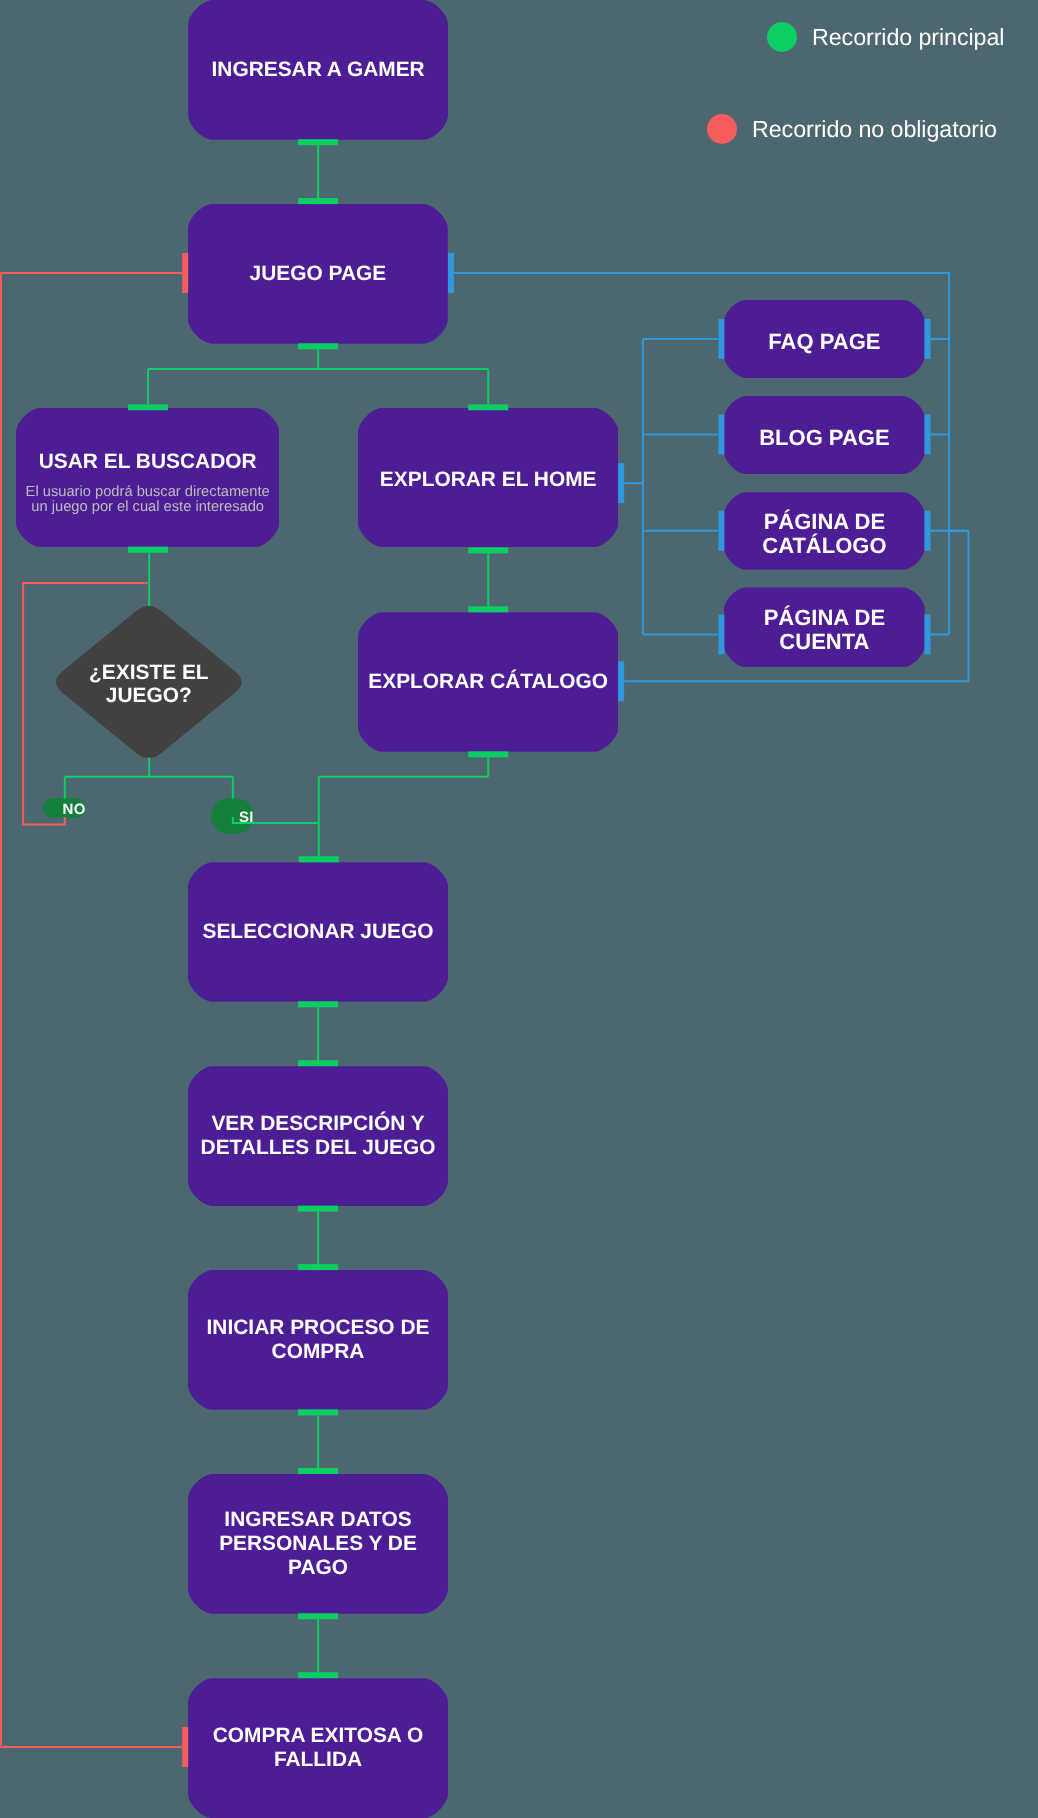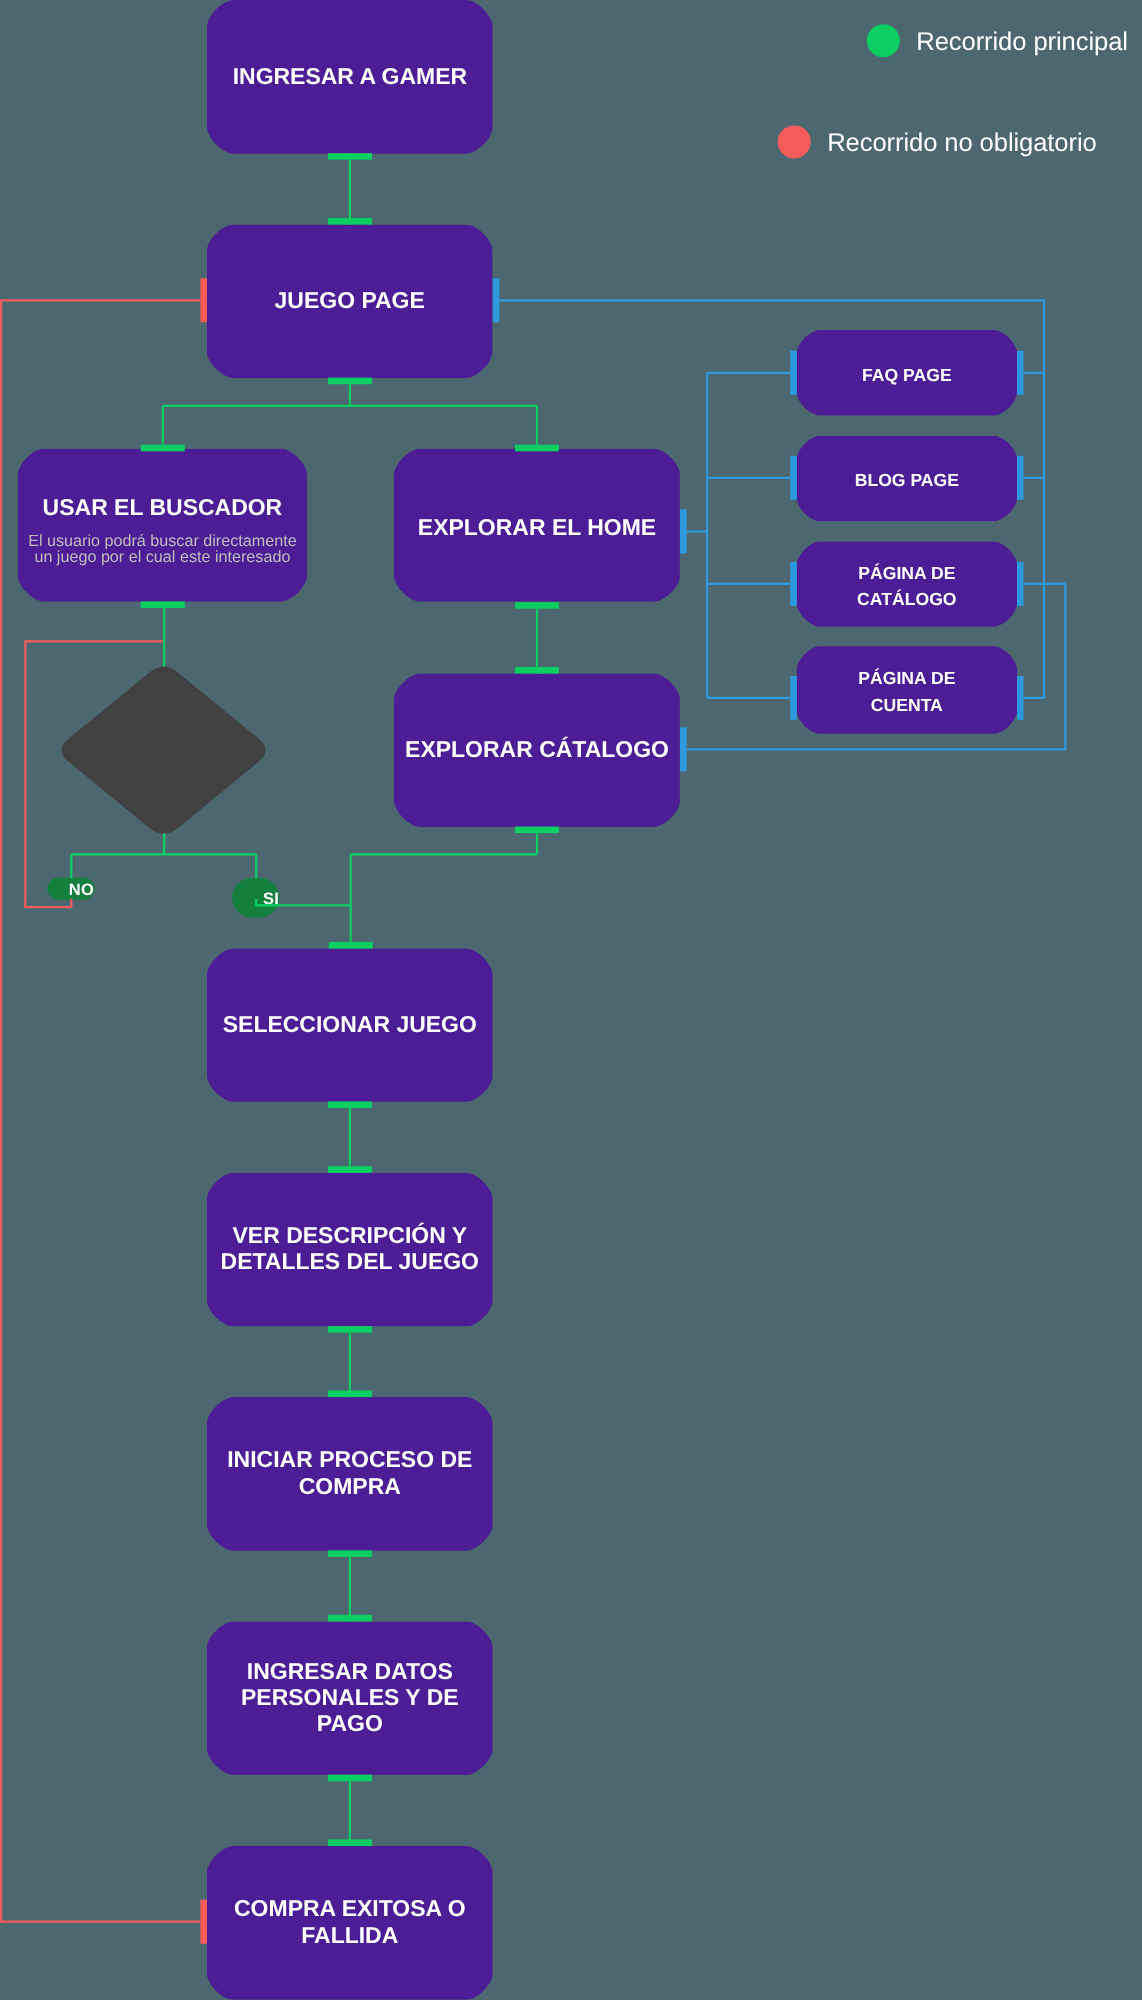--- a/index.html
+++ b/index.html
@@ -6,21 +6,21 @@
   html,body{margin:0;padding:0;background:#4c6770;-webkit-font-smoothing:antialiased;text-rendering:geometricPrecision;}
   *{-webkit-font-smoothing:antialiased;}
   #stage{position:relative;width:1038px;height:1818px;overflow:hidden;background:#4c6770;will-change:transform;
          font-family:"Liberation Sans",sans-serif;-webkit-font-smoothing:antialiased;}
   #wires{position:absolute;left:0;top:0;width:1038px;height:1818px;display:block;z-index:5;pointer-events:none;}
   .node{position:absolute;background:#4c1d95;box-sizing:border-box;
         display:flex;flex-direction:column;align-items:center;justify-content:center;
         text-align:center;color:#ffffff;padding:0 4px;}
   .ttl{font-weight:700;font-size:20.9px;line-height:23.7px;letter-spacing:0px;white-space:pre;}
   .sub{font-weight:400;font-size:14.7px;line-height:15.4px;color:#bdbdbd;white-space:pre;margin-top:11px;}
-  .small .ttl{font-size:16px;line-height:23.7px;}
+  .small .ttl{font-size:22px;line-height:23.7px;}
   .dtxt{position:absolute;display:flex;align-items:center;
         justify-content:center;text-align:center;color:#fff;font-weight:700;
         font-size:20.9px;line-height:23.2px;white-space:pre;}
   .pill{position:absolute;background:#15803d;border-radius:999px;display:flex;
         align-items:center;justify-content:flex-end;color:#ffffff;font-weight:700;
         font-size:15px;letter-spacing:0.3px;line-height:1;padding-top:2.6px;box-sizing:border-box;}
   .legend-row{position:absolute;display:flex;align-items:center;}
   .legend-dot{width:30px;height:30px;border-radius:50%;flex:0 0 auto;}
   .legend-label{margin-left:15px;font-size:23.3px;line-height:30px;color:#ffffff;
         white-space:nowrap;font-weight:400;letter-spacing:-0.1px;}
@@ -146,27 +146,31 @@
 PERSONALES Y DE
 PAGO</div>
   </div>
   <div class="node" style="left:188.0px;top:1678.2px;width:260.0px;height:140.0px;clip-path:path('M0.0 23.8L0.4 21.4L1.4 18.3L3.2 14.9L5.5 11.5L8.4 8.4L11.5 5.5L14.9 3.2L18.3 1.4L21.4 0.4L23.8 0.0L236.2 0.0L238.6 0.4L241.7 1.4L245.1 3.2L248.5 5.5L251.6 8.4L254.5 11.5L256.8 14.9L258.6 18.3L259.6 21.4L260.0 23.8L260.0 116.2L259.6 118.6L258.6 121.7L256.8 125.1L254.5 128.5L251.6 131.6L248.5 134.5L245.1 136.8L241.7 138.6L238.6 139.6L236.2 140.0L23.8 140.0L21.4 139.6L18.3 138.6L14.9 136.8L11.5 134.5L8.4 131.6L5.5 128.5L3.2 125.1L1.4 121.7L0.4 118.6L0.0 116.2Z');">
     <div class="ttl">COMPRA EXITOSA O
 FALLIDA</div>
   </div>
   <svg class="diamond-svg" width="1038" height="1818" viewBox="0 0 1038 1818" style="position:absolute;left:0;top:0;pointer-events:none;">
     <path d="M 62.28 671.60 L 136.07 611.10 Q 148.75 600.70 161.43 611.10 L 235.22 671.60 Q 247.90 682.00 235.22 692.40 L 161.43 752.90 Q 148.75 763.30 136.07 752.90 L 62.28 692.40 Q 49.60 682.00 62.28 671.60 Z" fill="#414141"></path>
   </svg>
+  <div class="dtxt" style="left:55.8px;top:606.0px;width:186.0px;height:152.0px;padding-top:4.6px;box-sizing:border-box;">
+    <span>¿EXISTE EL
+JUEGO?</span>
+  </div>
   <div class="pill" style="left:42.5px;top:797.9px;width:43.2px;height:19.8px;">
     <span>NO</span>
   </div>
   <div class="pill" style="left:210.5px;top:798.0px;width:43.3px;height:36px;">
     <span>SI</span>
   </div>
-  <div class="legend-row" style="left:788px;top:21.9px;justify-content:flex-end;">
+  <div class="legend-row" style="left:767px;top:21.9px;justify-content:flex-end;">
     <span class="legend-dot" style="background:#0ccf63;"></span>
     <span class="legend-label">Recorrido principal</span>
   </div>
   <div class="legend-row" style="left:707px;top:113.8px;text-align:center;">
     <span class="legend-dot" style="background:#f75c5c;"></span>
     <span class="legend-label">Recorrido no obligatorio</span>
   </div>
 </div>
 
 </body></html>

